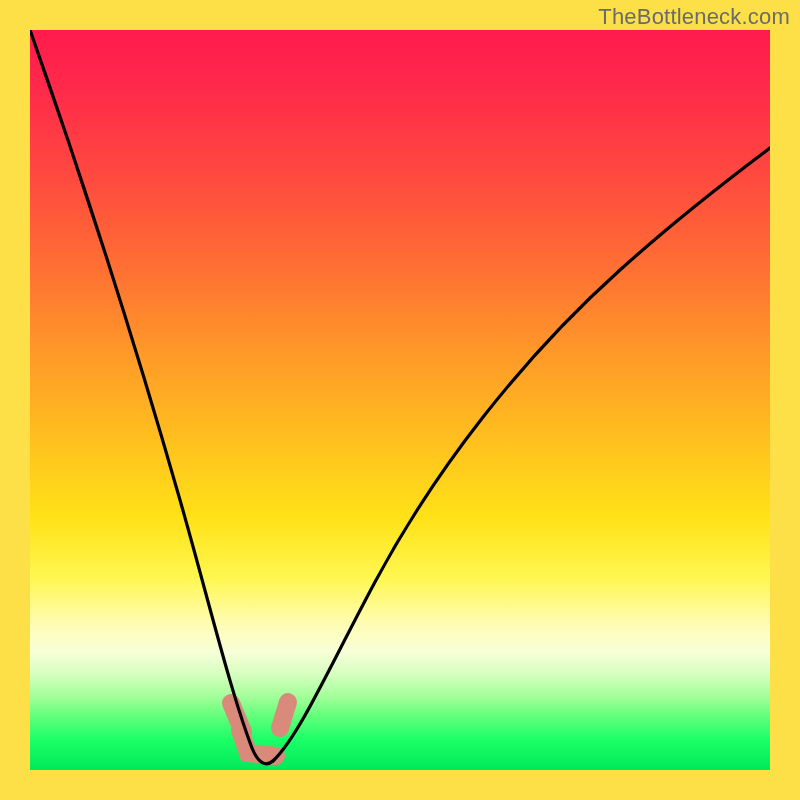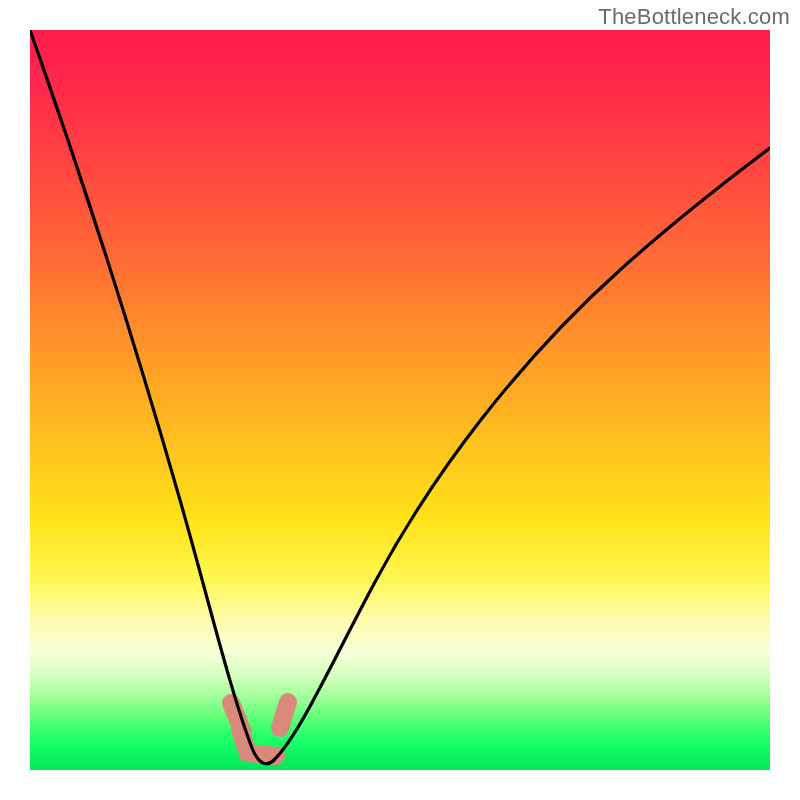--- a/index.html
+++ b/index.html
@@ -8,21 +8,21 @@
     width: 800px;
     height: 800px;
     background: #000;
     overflow: hidden;
     font-family: Arial, Helvetica, sans-serif;
   }
   .frame {
     position: relative;
     width: 800px;
     height: 800px;
-    background: #ffffff;
+    background: #fde047;
   }
   .plot {
     position: absolute;
     left: 30px;
     top: 30px;
     width: 740px;
     height: 740px;
     
     background: linear-gradient(
       to bottom,

